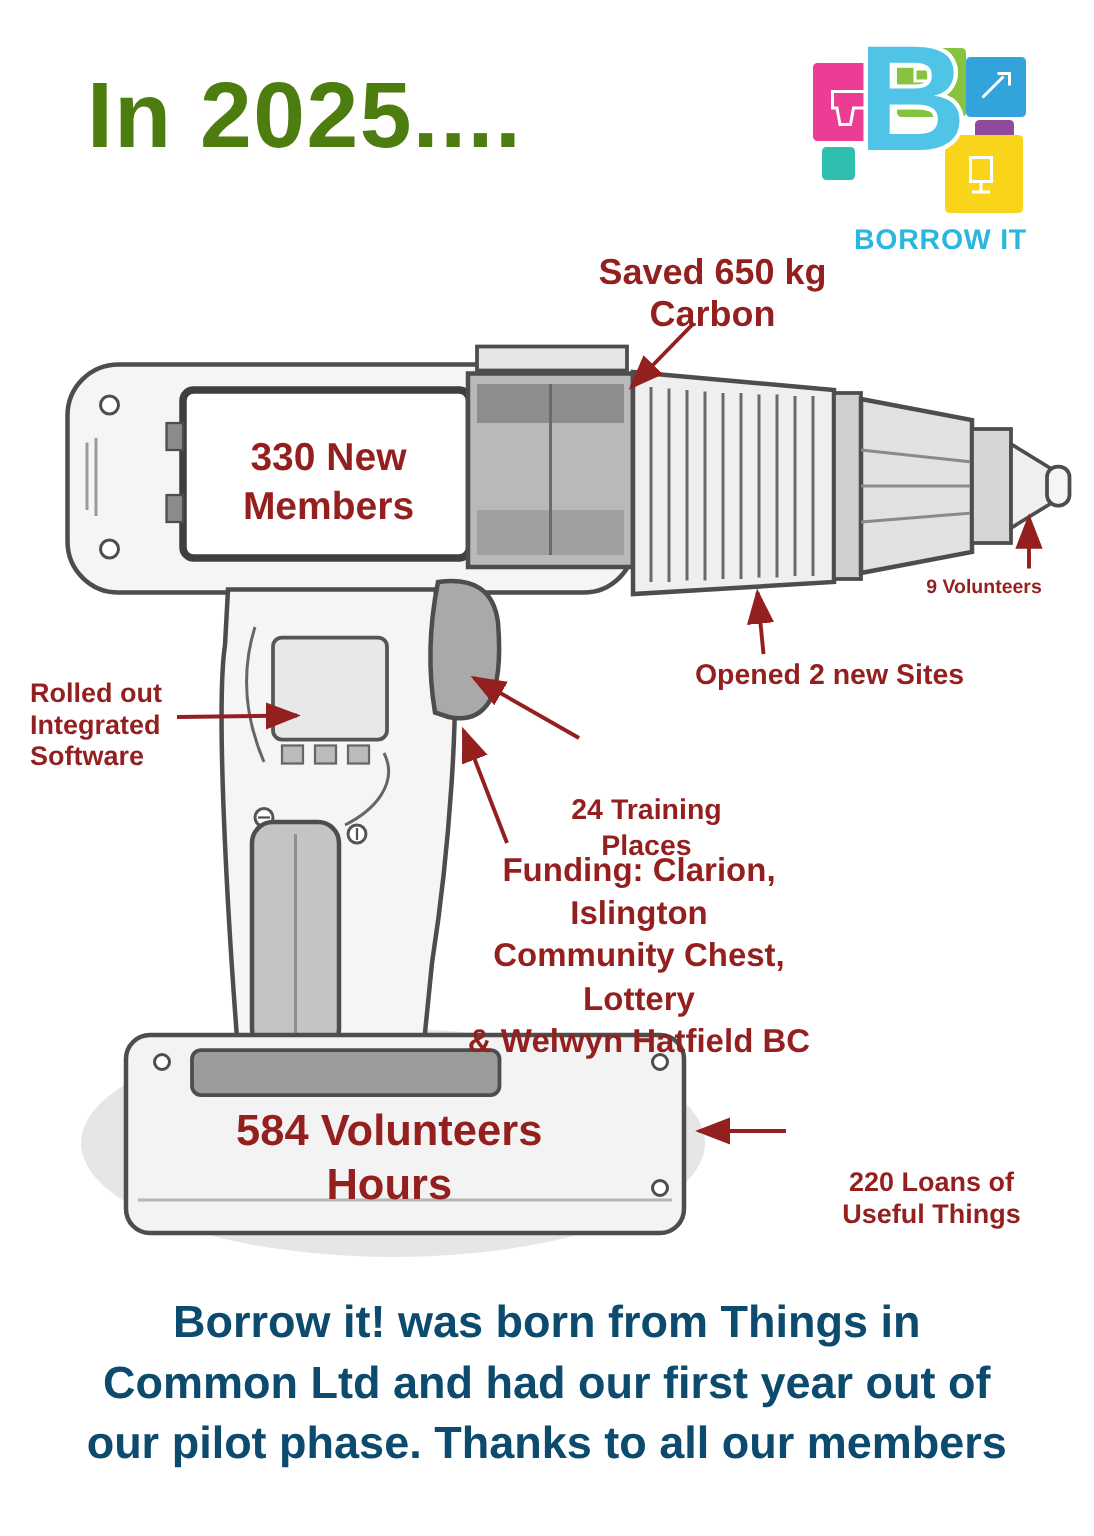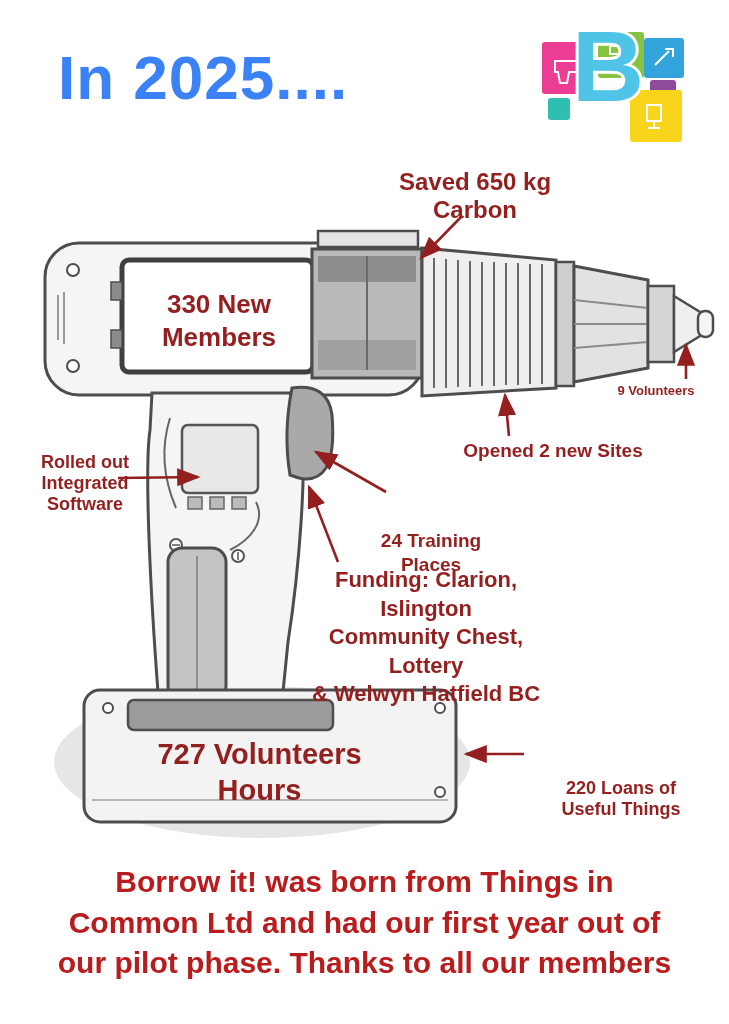--- a/index.html
+++ b/index.html
@@ -9,50 +9,50 @@
     font-family:"Liberation Sans", sans-serif;
   }
   .abs{position:absolute;}
   .pre{white-space:pre-line;}
   .callout{
     position:absolute;color:#941f1f;font-weight:bold;text-align:center;
     line-height:1.18;
   }
   #title{
     left:58px;top:42px;width:420px;
-    font-size:62px;font-weight:800;color:#3b82f6;letter-spacing:1px;
+    font-size:62px;font-weight:800;color:#4d7c0f;letter-spacing:1px;
   }
   
   #logo{left:542px;top:32px;width:170px;height:140px;}
   .sq{position:absolute;border-radius:3px;}
   .sq svg{position:absolute;left:50%;top:50%;transform:translate(-50%,-50%);}
   #logo-b{
     position:absolute;left:30px;top:-16px;
     font-size:100px;font-weight:800;color:#4fc4e6;line-height:1;
     text-shadow:-3px 0 #fff,3px 0 #fff,0 -3px #fff,0 3px #fff,
                 -2px -2px #fff,2px 2px #fff,-2px 2px #fff,2px -2px #fff;
   }
   #logo-wordmark{
     position:absolute;left:0px;top:118px;width:170px;text-align:center;
     color:#29b7dd;font-weight:800;font-size:19px;letter-spacing:0.5px;
   }
   
   #carbon-label{left:370px;top:168px;width:210px;font-size:24px;}
   #members-label{left:128px;top:288px;width:182px;font-size:26px;line-height:1.25;}
   #volunteers-label{left:583px;top:383px;width:146px;font-size:13px;}
   #sites-label{left:448px;top:440px;width:210px;font-size:19px;}
-  #software-label{left:20px;top:452px;width:130px;font-size:18px;text-align:center;}
+  #software-label{left:20px;top:452px;width:130px;font-size:18px;text-align:left;}
   #training-label{left:356px;top:482px;width:150px;font-size:19px;line-height:1.25;margin-top:47px;}
   #funding-label{left:292px;top:566px;width:268px;font-size:22px;line-height:1.3;}
   #hours-label{left:112px;top:736px;width:295px;font-size:29px;line-height:1.25;}
   #loans-label{left:532px;top:734px;width:178px;font-size:18px;margin-top:44px;}
   
   #footer{
     left:10px;top:862px;width:709px;text-align:center;
-    font-size:30px;font-weight:800;color:#b91c1c;line-height:1.35;
+    font-size:30px;font-weight:800;color:#0c4a6e;line-height:1.35;
   }
   svg.layer{position:absolute;left:0;top:0;}
 </style>
 </head>
 <body>
 
 <svg class="layer" width="729" height="1024" viewBox="0 0 729 1024">
   <defs>
     <marker id="ah" markerWidth="10" markerHeight="8" refX="8" refY="3.5" orient="auto">
       <path d="M0,0 L9,3.5 L0,7 Z" fill="#941f1f"></path>
@@ -155,36 +155,37 @@
     </svg>
   </div>
   <div class="sq" style="left:108px;top:48px;width:26px;height:26px;background:#8f4a9e;"></div>
   <div class="sq" style="left:6px;top:66px;width:22px;height:22px;background:#2fbfae;"></div>
   <div class="sq" style="left:88px;top:58px;width:52px;height:52px;background:#f8d51b;">
     <svg width="34" height="34">
       <path d="M8,6 h14 v16 h-14 z M15,22 v7 M9,29 h12" stroke="#fff" stroke-width="2" fill="none"></path>
     </svg>
   </div>
   <div id="logo-b">B</div>
+  <div id="logo-wordmark">BORROW IT</div>
 </div>
 
 <div id="carbon-label" class="callout pre">Saved 650 kg
 Carbon</div>
 <div id="members-label" class="callout pre">330 New
 Members</div>
 <div id="volunteers-label" class="callout pre">9 Volunteers</div>
 <div id="sites-label" class="callout pre">Opened 2 new Sites</div>
 <div id="software-label" class="callout pre">Rolled out
 Integrated
 Software</div>
 <div id="training-label" class="callout pre">24 Training
 Places</div>
 <div id="funding-label" class="callout pre">Funding: Clarion, Islington
 Community Chest, Lottery
 &amp; Welwyn Hatfield BC</div>
-<div id="hours-label" class="callout pre">727 Volunteers
+<div id="hours-label" class="callout pre">584 Volunteers
 Hours</div>
 <div id="loans-label" class="callout pre">220 Loans of
 Useful Things</div>
 
 <div id="footer" class="abs pre">Borrow it! was born from Things in
 Common Ltd and had our first year out of
 our pilot phase. Thanks to all our members</div>
 
 </body></html>

